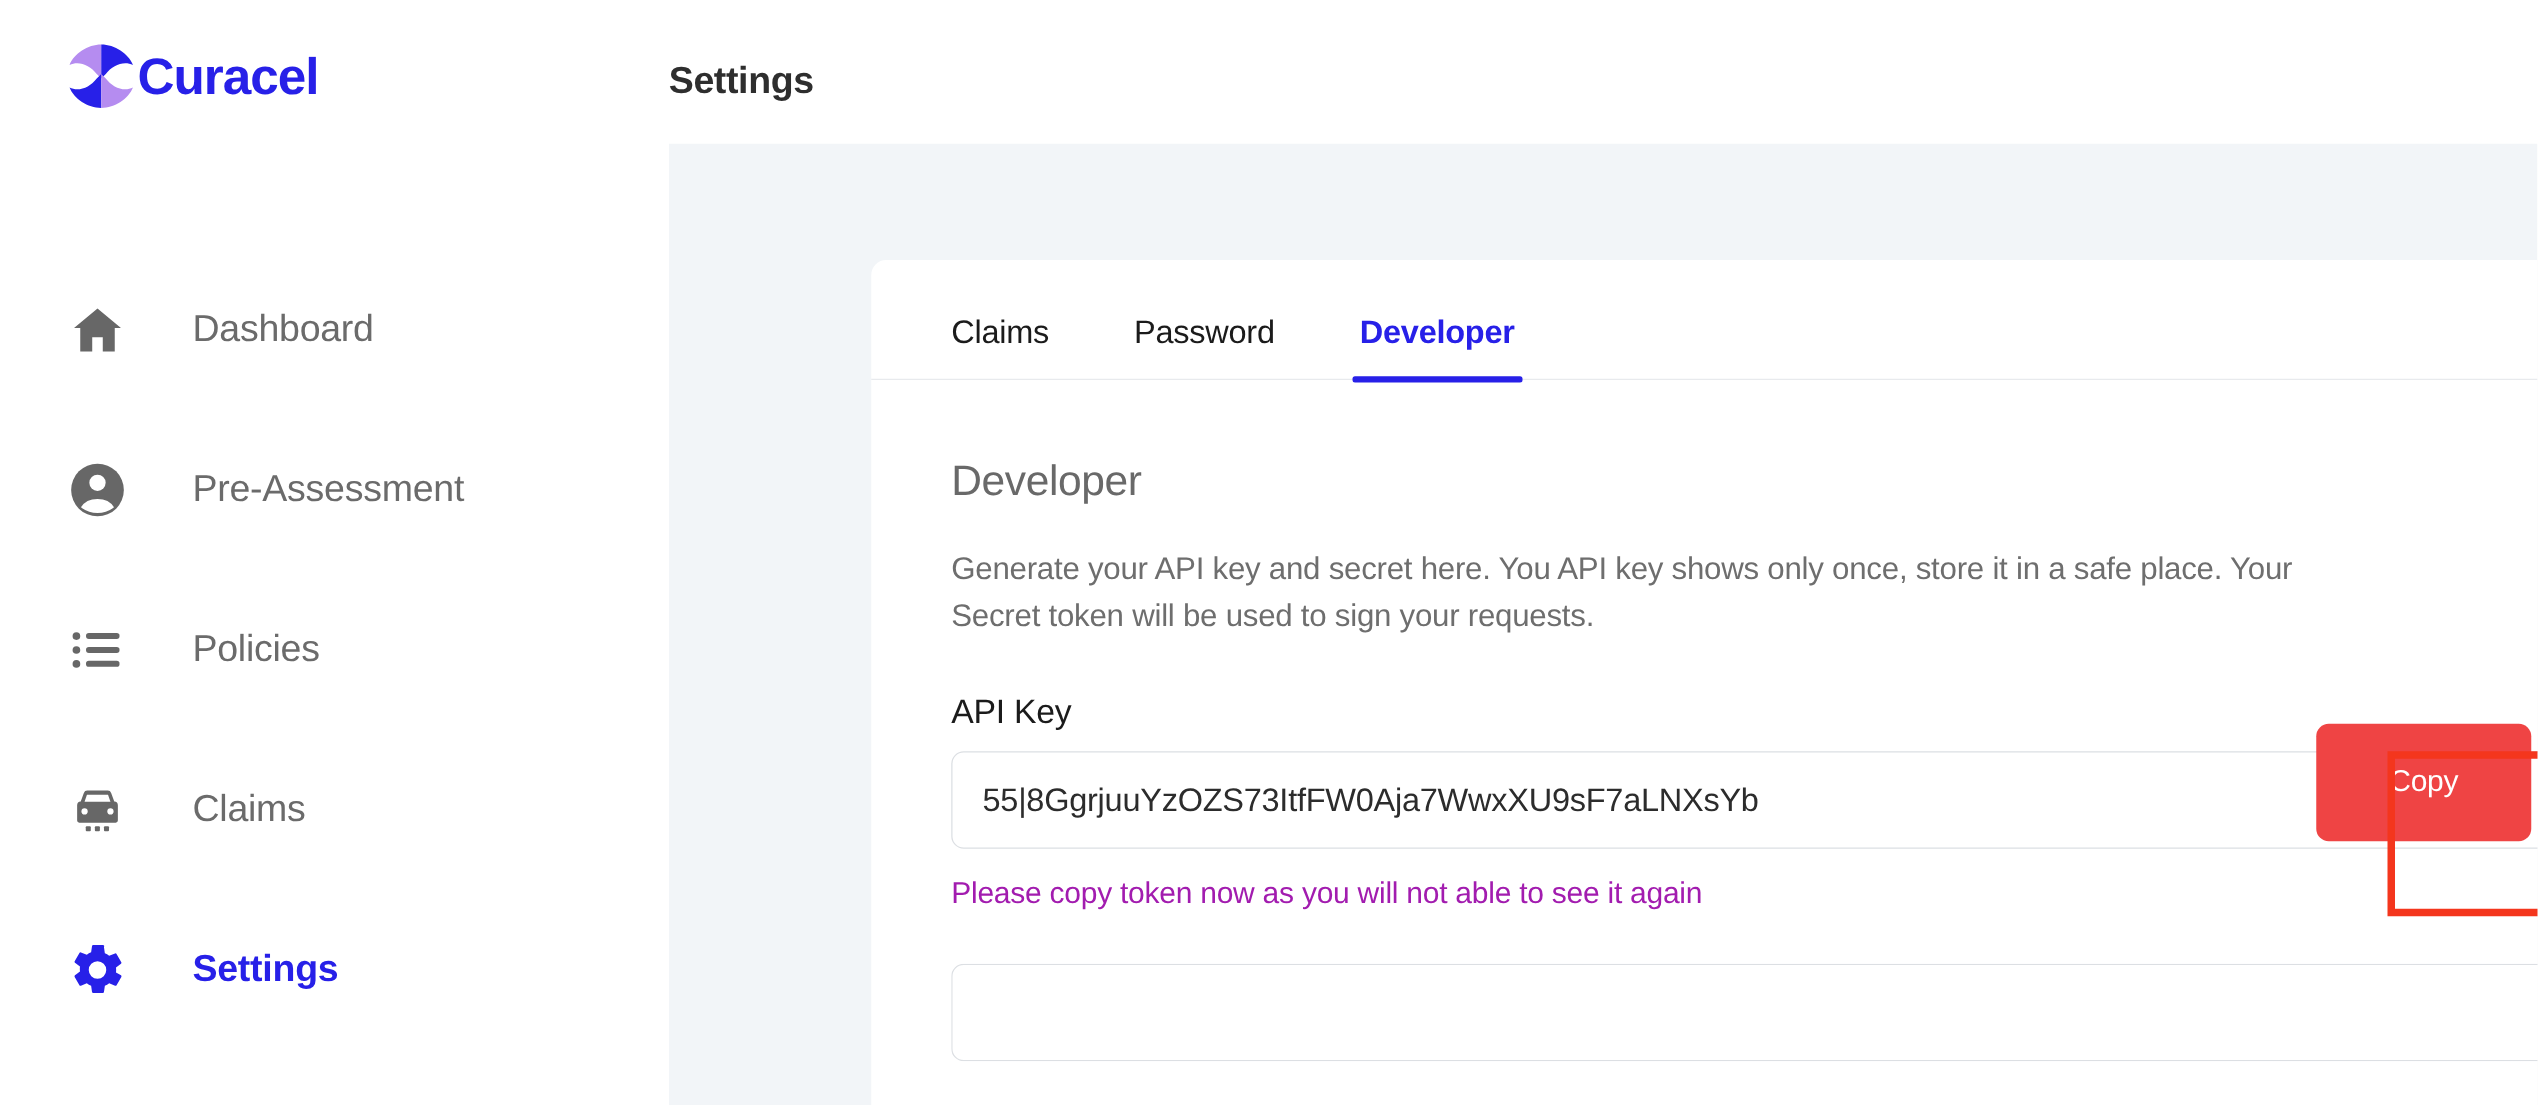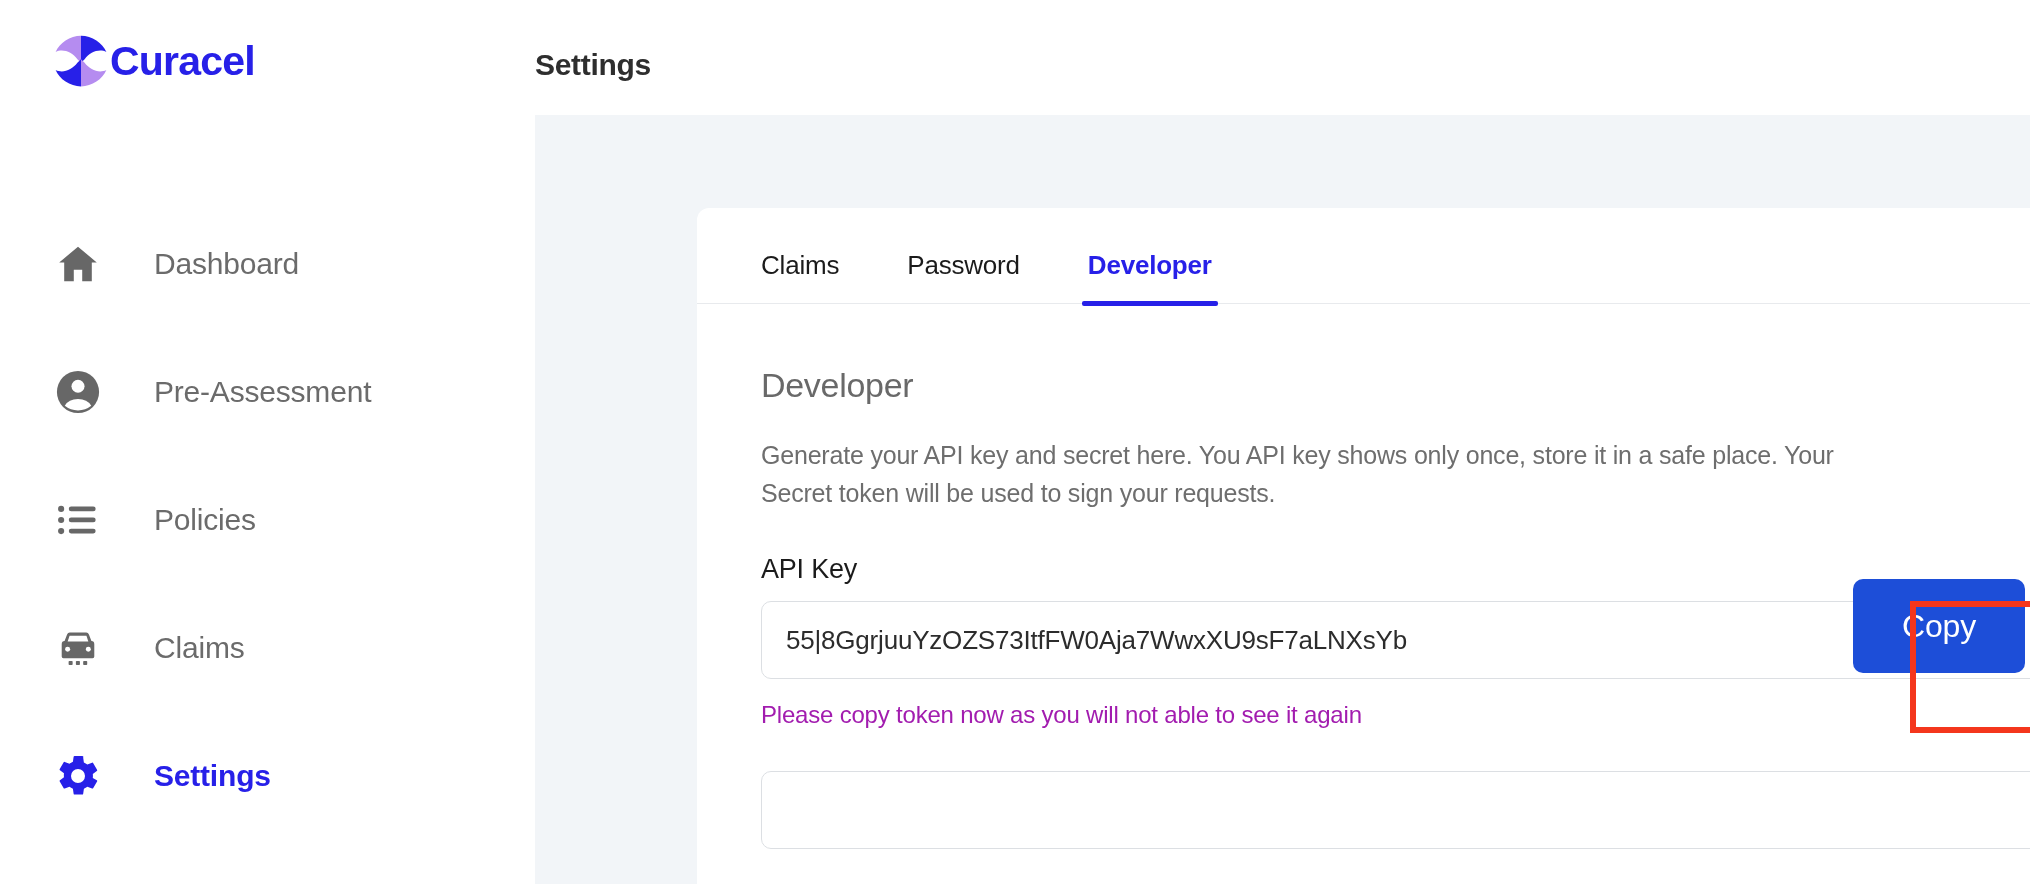--- a/index.html
+++ b/index.html
@@ -190,26 +190,26 @@
     padding: 0 24px;
     letter-spacing: -0.2px;
     outline: none;
   }
   .copy-button {
     position: absolute;
     right: 26px;
     top: -22px;
     width: 172px;
     height: 94px;
-    background: #1d4ed8;
+    background: #ef4444;
     border: none;
     border-radius: 10px;
     color: #ffffff;
     font-family: inherit;
-    font-size: 32px;
+    font-size: 24px;
     letter-spacing: -0.2px;
     cursor: pointer;
   }
   .hint {
     margin-top: 22px;
     font-size: 24px;
     color: #a21caf;
     letter-spacing: -0.2px;
   }
   .field-group.secondary { margin-top: 42px; }

